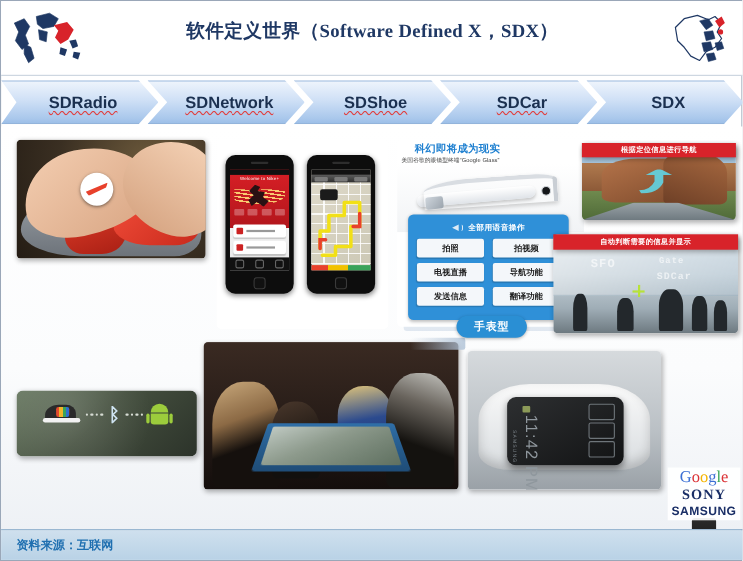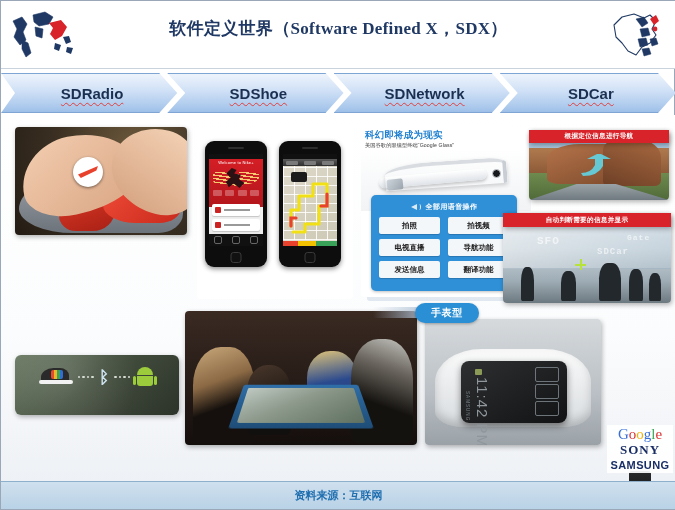--- a/index.html
+++ b/index.html
@@ -165,21 +165,21 @@
         linear-gradient(135deg,#ded9c9,#cdc9b6); }
   .route { position:absolute; left:0; top:12px; width:54px; height:74px; }
   .route svg { width:100%; height:100%; }
   .map-pin { position:absolute; left:8px; top:18px; width:16px; height:10px;
       background:#1b1b1b; border-radius:2px; }
   .map-foot { position:absolute; left:0; bottom:0; width:100%; height:5px;
       background: linear-gradient(90deg,#e8412c 0 28%, #f2c200 28%, #f2c200 62%, #3aa35a 62%); }
 
   
   #card-glass { left: 360px; top: 12px; width: 170px; height: 170px; background:#ffffff; }
-  .glass-title { position:absolute; left:4px; top:2px; font-size:9.5px; font-weight:bold;
+  .glass-title { position:absolute; left:16px; top:2px; font-size:9.5px; font-weight:bold;
       color:#1d7fd0; letter-spacing:.2px; }
   .glass-sub { position:absolute; left:4px; top:15px; font-size:5.2px; color:#3b3b3b;
       letter-spacing:.1px; width:164px; }
   .glass-photo { position:absolute; left:0; top:22px; width:170px; height:62px;
       background: linear-gradient(to bottom,#ffffff,#f1f3f5); }
   .gg-frame { position:absolute; left:24px; top:12px; width:122px; height:26px;
       border-top:4px solid #d9dde2; border-right:4px solid #c9ced4;
       border-radius: 40% 22% 0 0; transform: rotate(-4deg);
       box-shadow: 0 2px 4px rgba(0,0,0,.18); }
   .gg-arm { position:absolute; left:18px; top:24px; width:108px; height:11px;
@@ -255,21 +255,21 @@
       background: linear-gradient(160deg,#4a382c 0%,#2b211a 40%,#12100e 70%);
       border-radius: 46% 46% 10% 10% / 38% 38% 10% 10%; }
   .p-kid-2 { position:absolute; left:122px; top:40px; width:50px; height:74px;
       background: linear-gradient(170deg,#e0c47a 0%,#2b4a8e 42%,#1b2e5c 100%);
       border-radius: 46% 46% 8% 8% / 36% 36% 8% 8%; }
   .p-adult-r { position:absolute; right:4px; top:28px; width:62px; height:104px;
       background: linear-gradient(200deg,#c9c9c4 0%,#6a655e 30%,#14120f 62%);
       border-radius: 44% 44% 8% 8% / 38% 38% 8% 8%; }
 
   
-  #badge-watch { position:absolute; left:414px; top:188px; height:20px; padding:0 16px;
+  #badge-watch { position:absolute; left:414px; top:172px; height:20px; padding:0 16px;
       background:#2a8fd4; border-radius:11px; display:flex; align-items:center;
       box-shadow:0 1px 3px rgba(0,0,0,.3); z-index:6; }
   #badge-watch span { font-size:10px; font-weight:bold; color:#ffffff; letter-spacing:.6px; }
   .ghost-label { position:absolute; left:372px; top:192px; width:50px; height:11px;
       background: linear-gradient(to right, rgba(210,222,235,.0), rgba(178,196,216,.85));
       border-radius:2px; z-index:5; }
   .ghost-strip { position:absolute; left:366px; top:166px; width:160px; height:20px;
       background: linear-gradient(to bottom,#e7edf4,#dbe4ee); border-radius:3px; opacity:.85; }
 
   
@@ -308,21 +308,21 @@
   
   #photo-sonywatch { left: 608px; top: 356px; width: 62px; height: 110px; }
   .sw-band-t { position:absolute; left:20px; top:0; width:22px; height:22px;
       background: linear-gradient(to bottom,#2b2b2b,#1a1a1a); border-radius:3px; }
 
   
   .footer {
     position: absolute; left: 0; bottom: 0; width: 675px; height: 28px;
     background: linear-gradient(to bottom,#cfe0ee,#b9d2e6);
     border-top: 1px solid #8fb0cc;
-    display:flex; align-items:center; justify-content:center;
+    display:flex; align-items:center; justify-content:space-between;
     padding: 0 14px;
   }
   .footer-left { font-size: 11px; color: #1f6fb0; font-weight: 600; }
   .footer-right { font-size: 11px; color: #20262c; font-weight: 600; }
 </style>
 </head>
 <body>
 
 <div id="slide">
 
@@ -363,27 +363,30 @@
         <circle cx="49" cy="24" r="2.4"></circle>
       </g>
     </svg>
   </div>
 
   <div class="ribbon">
     <div class="chev">
       <span class="chev-label misspelled">SDRadio</span>
     </div>
     <div class="chev">
+      <span class="chev-label misspelled">SDNetwork</span>
+    </div>
+    <div class="chev">
       <span class="chev-label misspelled">SDShoe</span>
-    </div>
-    <div class="chev">
-      <span class="chev-label misspelled">SDNetwork</span>
     </div>
     <div class="chev">
       <span class="chev-label misspelled">SDCar</span>
+    </div>
+    <div class="chev">
+      <span class="chev-label">SDX</span>
     </div>
   </div>
 
   <div class="canvas">
 
     <div class="card shadow" id="photo-shoe">
       <div class="shoe-bg"></div>
       <div class="shoe-mesh"></div>
       <div class="shoe-sole"></div>
       <div class="shoe-cavity"></div>
@@ -525,21 +528,21 @@
           <path d="M4 18 Q14 18 18 10 L18 4 L10 4 L22 -2 L34 4 L26 4 L26 11 Q21 21 6 21 Z" fill="#5fd7e8" opacity="0.88" transform="translate(0,1)"></path>
         </svg>
       </div>
     </div>
     <div class="banner-red shadow" id="banner-nav">根据定位信息进行导航</div>
 
     <div class="card shadow" id="photo-ar">
       <div class="ar-scene"></div>
       <div class="ar-glasspane"></div>
       <div class="ar-text" style="left:34px; top:22px;">SFO</div>
-      <div class="ar-text" style="left:96px; top:20px; font-size:8px;margin-left:28px;">Gate</div>
+      <div class="ar-text" style="left:96px; top:20px; font-size:8px;">Gate</div>
       <div class="ar-text" style="left:94px; top:34px; font-size:9px;">SDCar</div>
       <div class="ar-cross"></div>
       <div class="ar-person" style="left:18px;  width:13px; height:34px;"></div>
       <div class="ar-person" style="left:58px;  width:15px; height:30px;"></div>
       <div class="ar-person" style="left:96px;  width:22px; height:38px;"></div>
       <div class="ar-person" style="left:126px; width:14px; height:32px;"></div>
       <div class="ar-person" style="left:146px; width:12px; height:28px;"></div>
     </div>
     <div class="banner-red shadow" id="banner-ar">自动判断需要的信息并显示</div>
 

